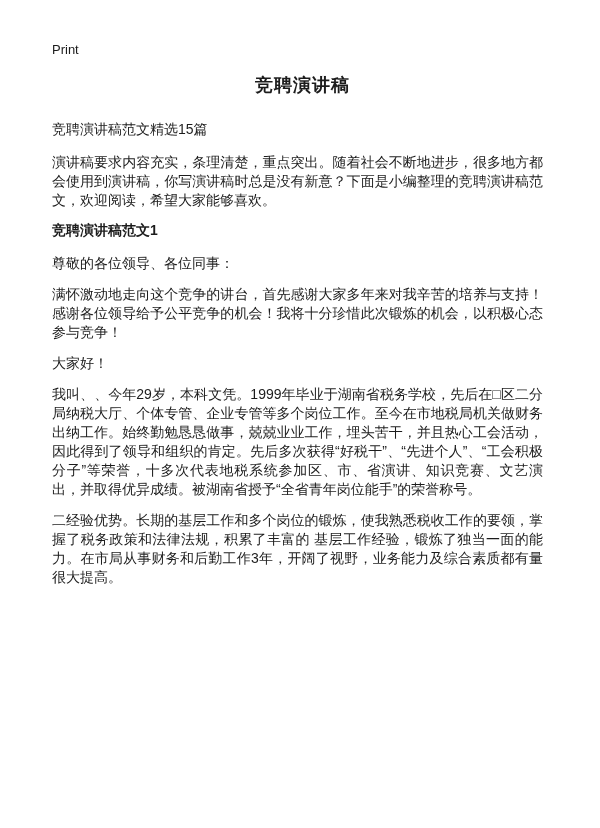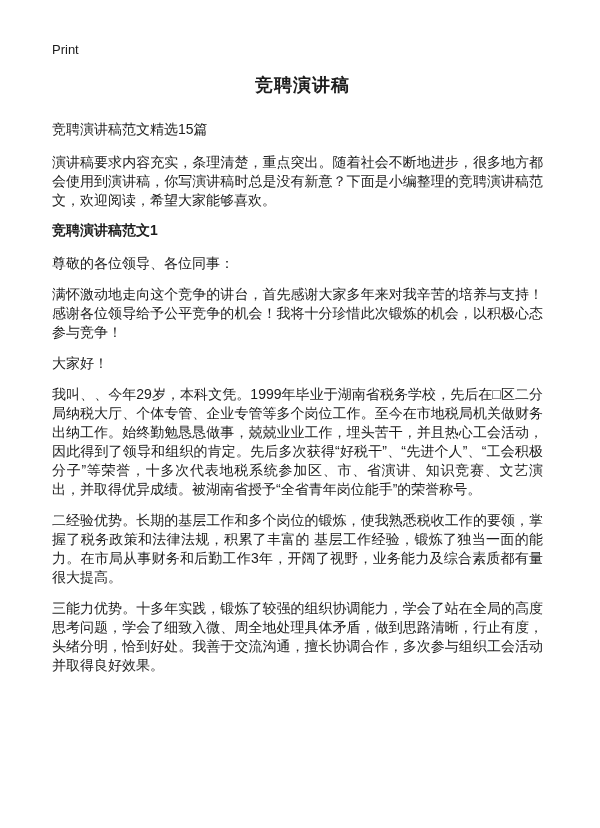--- a/index.html
+++ b/index.html
@@ -62,15 +62,14 @@
 
   <p class="para">演讲稿要求内容充实，条理清楚，重点突出。随着社会不断地进步，很多地方都会使用到演讲稿，你写演讲稿时总是没有新意？下面是小编整理的竞聘演讲稿范文，欢迎阅读，希望大家能够喜欢。</p>
 
   <h3 class="section-heading">竞聘演讲稿范文1</h3>
 
   <p class="para">尊敬的各位领导、各位同事：</p>
   <p class="para">满怀激动地走向这个竞争的讲台，首先感谢大家多年来对我辛苦的培养与支持！感谢各位领导给予公平竞争的机会！我将十分珍惜此次锻炼的机会，以积极心态参与竞争！</p>
   <p class="para">大家好！</p>
   <p class="para">我叫、、今年29岁，本科文凭。1999年毕业于湖南省税务学校，先后在□区二分局纳税大厅、个体专管、企业专管等多个岗位工作。至今在市地税局机关做财务出纳工作。始终勤勉恳恳做事，兢兢业业工作，埋头苦干，并且热心工会活动，因此得到了领导和组织的肯定。先后多次获得“好税干”、“先进个人”、“工会积极分子”等荣誉，十多次代表地税系统参加区、市、省演讲、知识竞赛、文艺演出，并取得优异成绩。被湖南省授予“全省青年岗位能手”的荣誉称号。</p>
   <p class="para">二经验优势。长期的基层工作和多个岗位的锻炼，使我熟悉税收工作的要领，掌握了税务政策和法律法规，积累了丰富的 基层工作经验，锻炼了独当一面的能力。在市局从事财务和后勤工作3年，开阔了视野，业务能力及综合素质都有量很大提高。</p>
-  <p class="para">三能力优势。十多年实践，锻炼了较强的组织协调能力，学会了站在全局的高度思考问题，学会了细致入微、周全地处理具体矛盾，做到思路清晰，行止有度，头绪分明，恰到好处。我善于交流沟通，擅长协调合作，多次参与组织工会活动并取得良好效果。</p>
 
 </div>
 
 </body></html>

